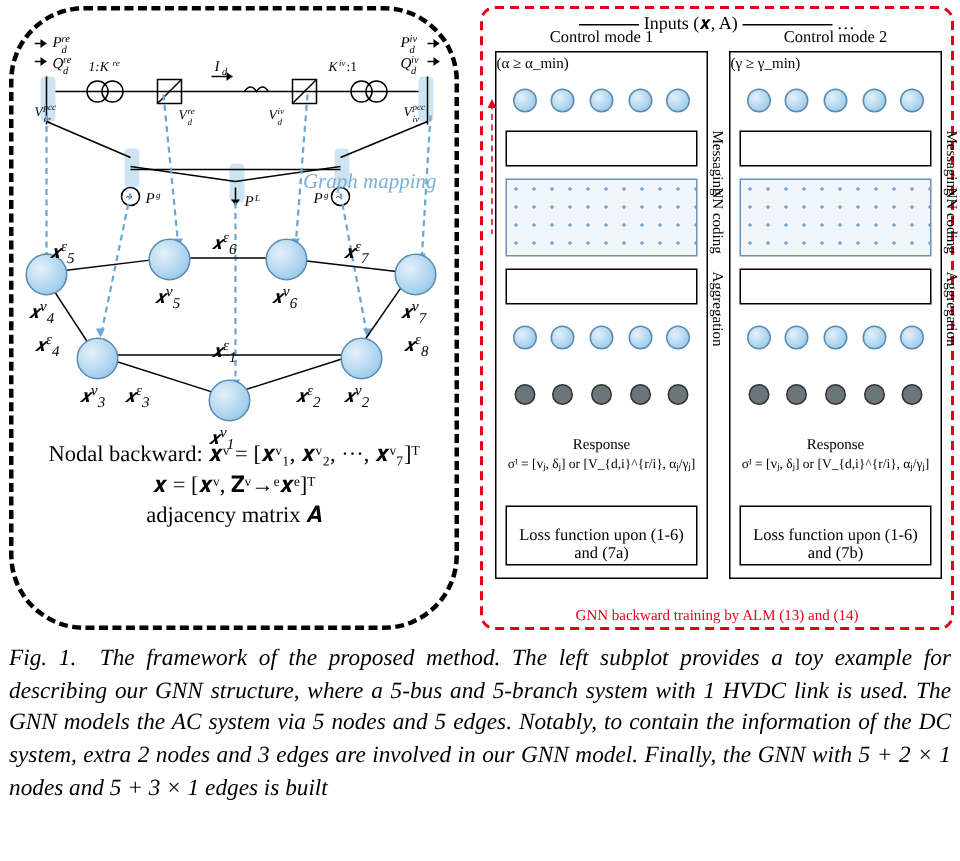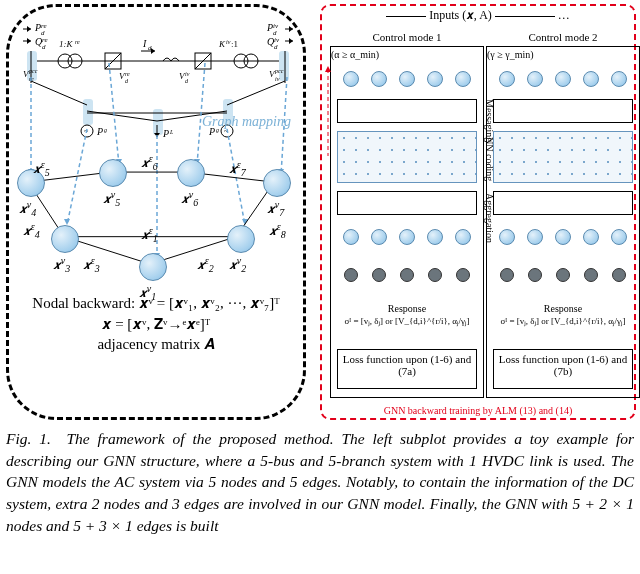--- a/index.html
+++ b/index.html
@@ -67,21 +67,21 @@
     line-height:1.38;
   }
   .sup { font-size:10px; vertical-align:super; }
   .sub { font-size:10px; vertical-align:sub; }
   
   .inputs-row {
     position:absolute; top:2px; left:0; right:0;
     text-align:center; font-size:12px;
   }
   .col {
-    position:absolute; top:40px; width:154px; height:352px;
+    position:absolute; top:28px; width:142px; height:352px;
     border:1px solid #000;
   }
   .col1{ left:8px; } .col2{ left:164px; }
   .col-title{
     position:absolute; top:-16px; left:0; right:0;
     text-align:center; font-size:11px;
   }
   .col-sub{
     position:absolute; top:-2px; left:0; right:0;
     text-align:left; font-size:10px;
@@ -96,21 +96,21 @@
     background:
       radial-gradient(circle,#7ba7cc 1px,transparent 1.2px) 0 0/12px 12px,
       #f0f6fb;
     border:1px solid #6694bd;
   }
   .agg-block{ top:144px; height:24px;}
   .mid-nodes{ top:176px; height:28px;}
   .out-nodes{ top:214px; height:28px;}
   .out-nodes .n{ width:14px;height:14px; background:#6b757c; border:1px solid #333; border-radius:50%;}
   .resp-block{ top:254px; height:44px; text-align:center; font-size:10px; padding-top:2px; border:0;}
-  .loss-block{ top:302px; height:40px; text-align:center; font-size:11px; padding-top:3px;}
+  .loss-block{ top:302px; height:40px; text-align:center; font-size:11px; padding-top:13px;}
   .vlabel{
     position:absolute; right:-12px; writing-mode:vertical-rl;
     font-size:10px;
   }
   .vlabel.msg{ top:52px; } .vlabel.nn{ top:90px; } .vlabel.agg{ top:146px; }
   .gnn-backward{
     position:absolute; bottom:2px; left:0; right:0;
     text-align:center; font-size:10px; color:#e2001a;
   }
   

